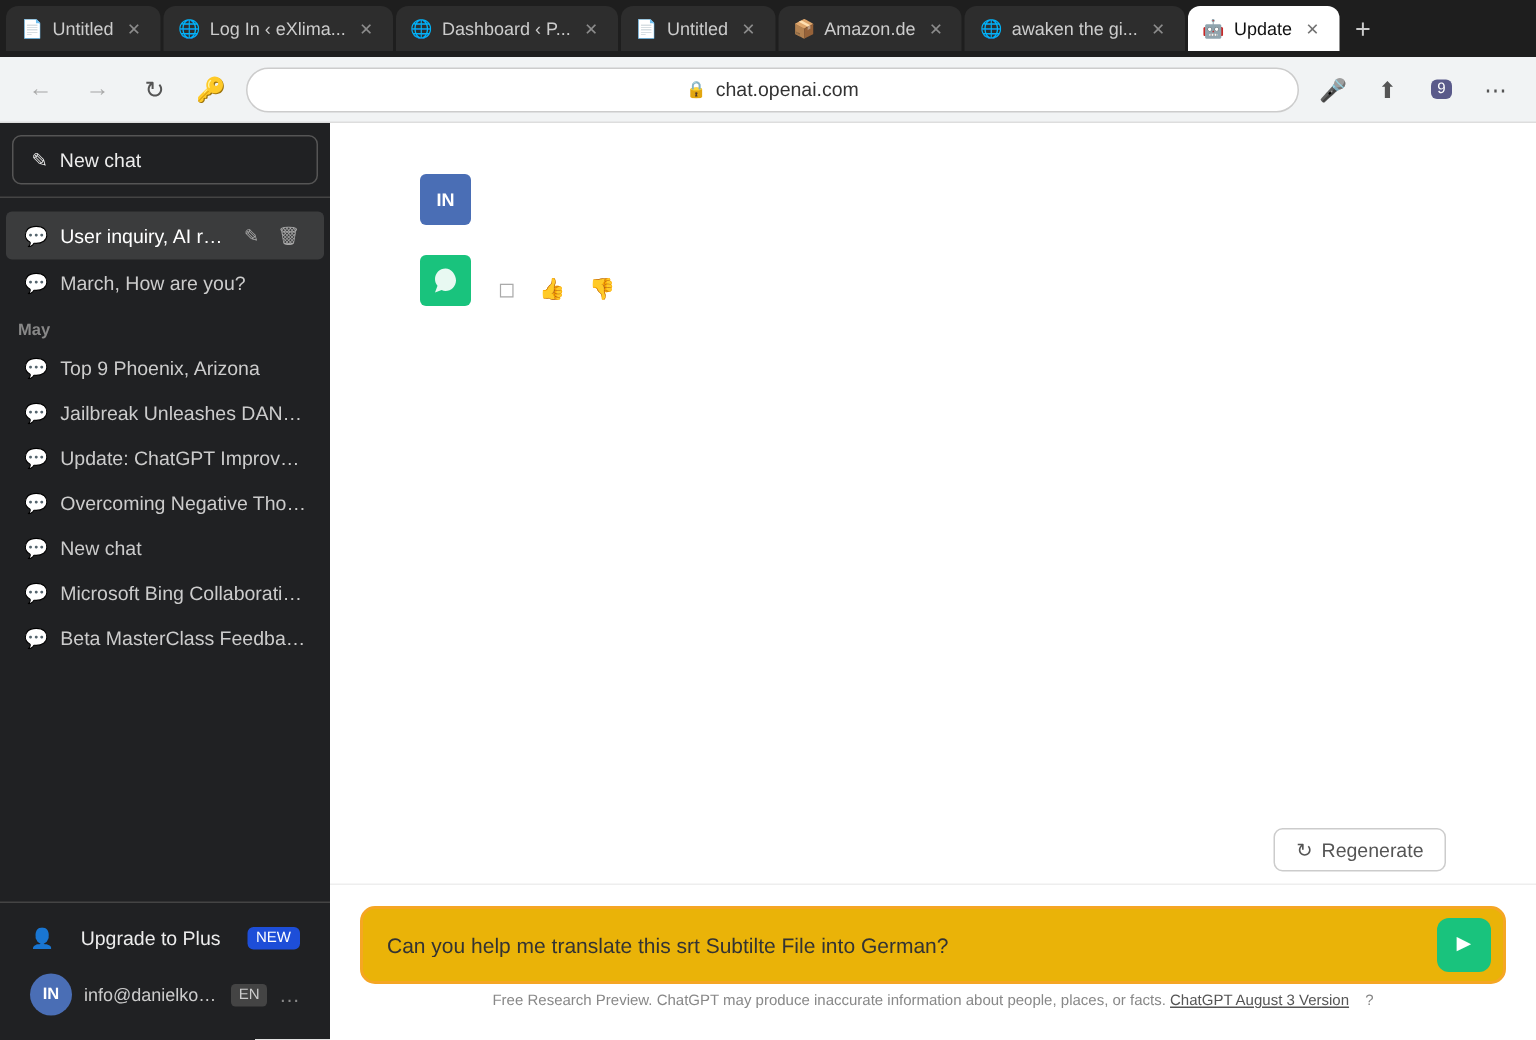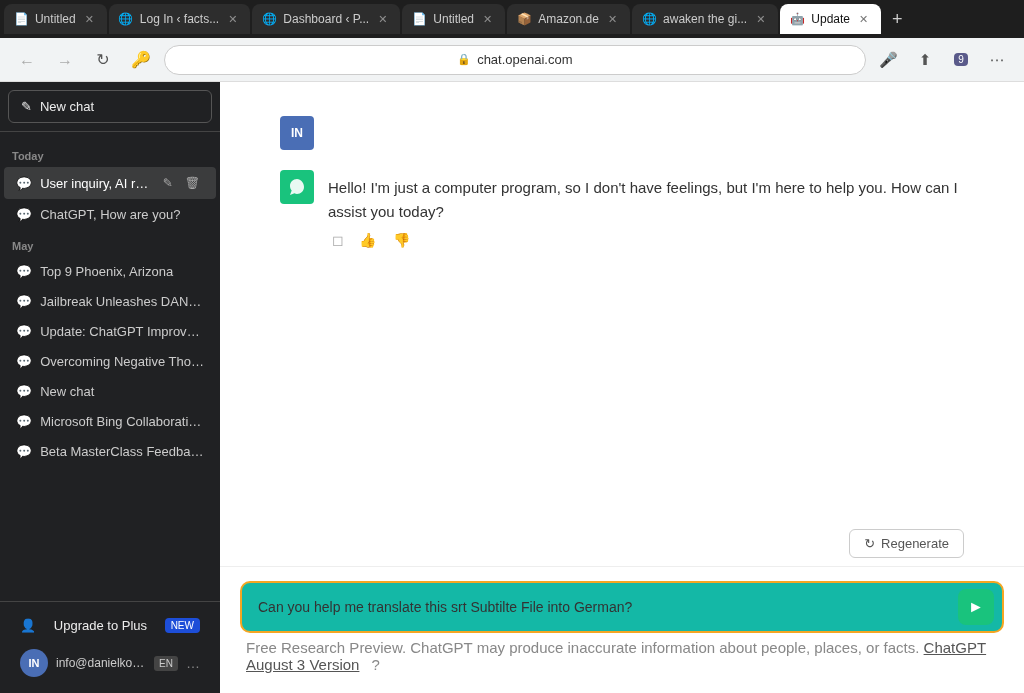--- a/index.html
+++ b/index.html
@@ -62,40 +62,40 @@
     .message-text { font-size: 15px; color: #333; line-height: 1.6; }
     .message-actions { display: flex; gap: 8px; margin-top: 6px; align-items: center; }
     .msg-action-btn { background: none; border: none; cursor: pointer; color: #aaa; font-size: 14px; padding: 2px 4px; border-radius: 3px; }
 
     
     .regenerate-area { display: flex; justify-content: flex-end; padding: 8px 60px; max-width: 900px; margin: 0 auto; width: 100%; }
     .regenerate-btn { display: flex; align-items: center; gap: 6px; background: none; border: 1px solid #ccc; border-radius: 6px; padding: 6px 14px; cursor: pointer; font-size: 13px; color: #555; }
 
     
     .input-area { border-top: 1px solid #eee; padding: 14px 20px; background: #fff; }
-    .input-wrapper { display: flex; align-items: center; border: 2px solid #f5a623; border-radius: 10px; background: #14b8a6; padding: 6px 8px; gap: 8px; max-width: 860px; margin: 0 auto; }
+    .input-wrapper { display: flex; align-items: center; border: 2px solid #f5a623; border-radius: 10px; background: #eab308; padding: 6px 8px; gap: 8px; max-width: 860px; margin: 0 auto; }
     .chat-input { flex: 1; border: none; outline: none; font-size: 14px; color: #333; background: transparent; padding: 4px 8px; }
     .send-btn { width: 36px; height: 36px; background: #19c37d; border: none; border-radius: 8px; cursor: pointer; display: flex; align-items: center; justify-content: center; color: #fff; font-size: 16px; flex-shrink: 0; }
-    .disclaimer { font-size: 15px; color: #888; padding: 6px; max-width: 860px; margin: 0 auto; }
+    .disclaimer { text-align: center; font-size: 10px; color: #888; padding: 6px; max-width: 860px; margin: 0 auto; }
     .disclaimer a { color: #555; text-decoration: underline; cursor: pointer; }
   </style>
 </head>
 <body>
 
 <div class="browser-chrome">
 
   <div class="tabs-bar">
     <div class="tab">
       <span>📄</span>
       <span>Untitled</span>
       <span class="tab-close">✕</span>
     </div>
     <div class="tab">
       <span>🌐</span>
-      <span>Log In ‹ facts...</span>
+      <span>Log In ‹ eXlima...</span>
       <span class="tab-close">✕</span>
     </div>
     <div class="tab">
       <span>🌐</span>
       <span>Dashboard ‹ P...</span>
       <span class="tab-close">✕</span>
     </div>
     <div class="tab">
       <span>📄</span>
       <span>Untitled</span>
@@ -143,32 +143,31 @@
 
   <div class="sidebar">
     <div class="sidebar-top">
       <button class="new-chat-btn">
         <span>✎</span>
         <span>New chat</span>
       </button>
     </div>
     <div class="sidebar-list">
 
-      <div class="section-label">Today</div>
       <div class="chat-item active">
         <span class="chat-icon">💬</span>
         <span class="chat-label">User inquiry, AI response</span>
         <div class="item-actions">
           <button class="item-action-btn">✎</button>
           <button class="item-action-btn">🗑</button>
         </div>
       </div>
       <div class="chat-item">
         <span class="chat-icon">💬</span>
-        <span class="chat-label">ChatGPT, How are you?</span>
+        <span class="chat-label">March, How are you?</span>
       </div>
 
       <div class="section-label">May</div>
       <div class="chat-item">
         <span class="chat-icon">💬</span>
         <span class="chat-label">Top 9 Phoenix, Arizona</span>
       </div>
       <div class="chat-item">
         <span class="chat-icon">💬</span>
         <span class="chat-label">Jailbreak Unleashes DAN Power</span>
@@ -218,21 +217,20 @@
         <div class="message-avatar avatar-user">IN</div>
       </div>
 
       <div class="message-row">
         <div class="message-avatar avatar-bot">
           <svg width="20" height="20" viewBox="0 0 20 20" fill="none" xmlns="http://www.w3.org/2000/svg">
             <path d="M10 2C6.13 2 3 5.13 3 9c0 1.74.63 3.33 1.67 4.56L3 18l4.44-1.67A6.95 6.95 0 0010 17c3.87 0 7-3.13 7-7s-3.13-8-7-8z" fill="white" opacity="0.9"></path>
           </svg>
         </div>
         <div class="message-content">
-          <div class="message-text">Hello! I'm just a computer program, so I don't have feelings, but I'm here to help you. How can I assist you today?</div>
           <div class="message-actions">
             <button class="msg-action-btn">◻</button>
             <button class="msg-action-btn">👍</button>
             <button class="msg-action-btn">👎</button>
           </div>
         </div>
       </div>
     </div>
 
     <div class="regenerate-area">

